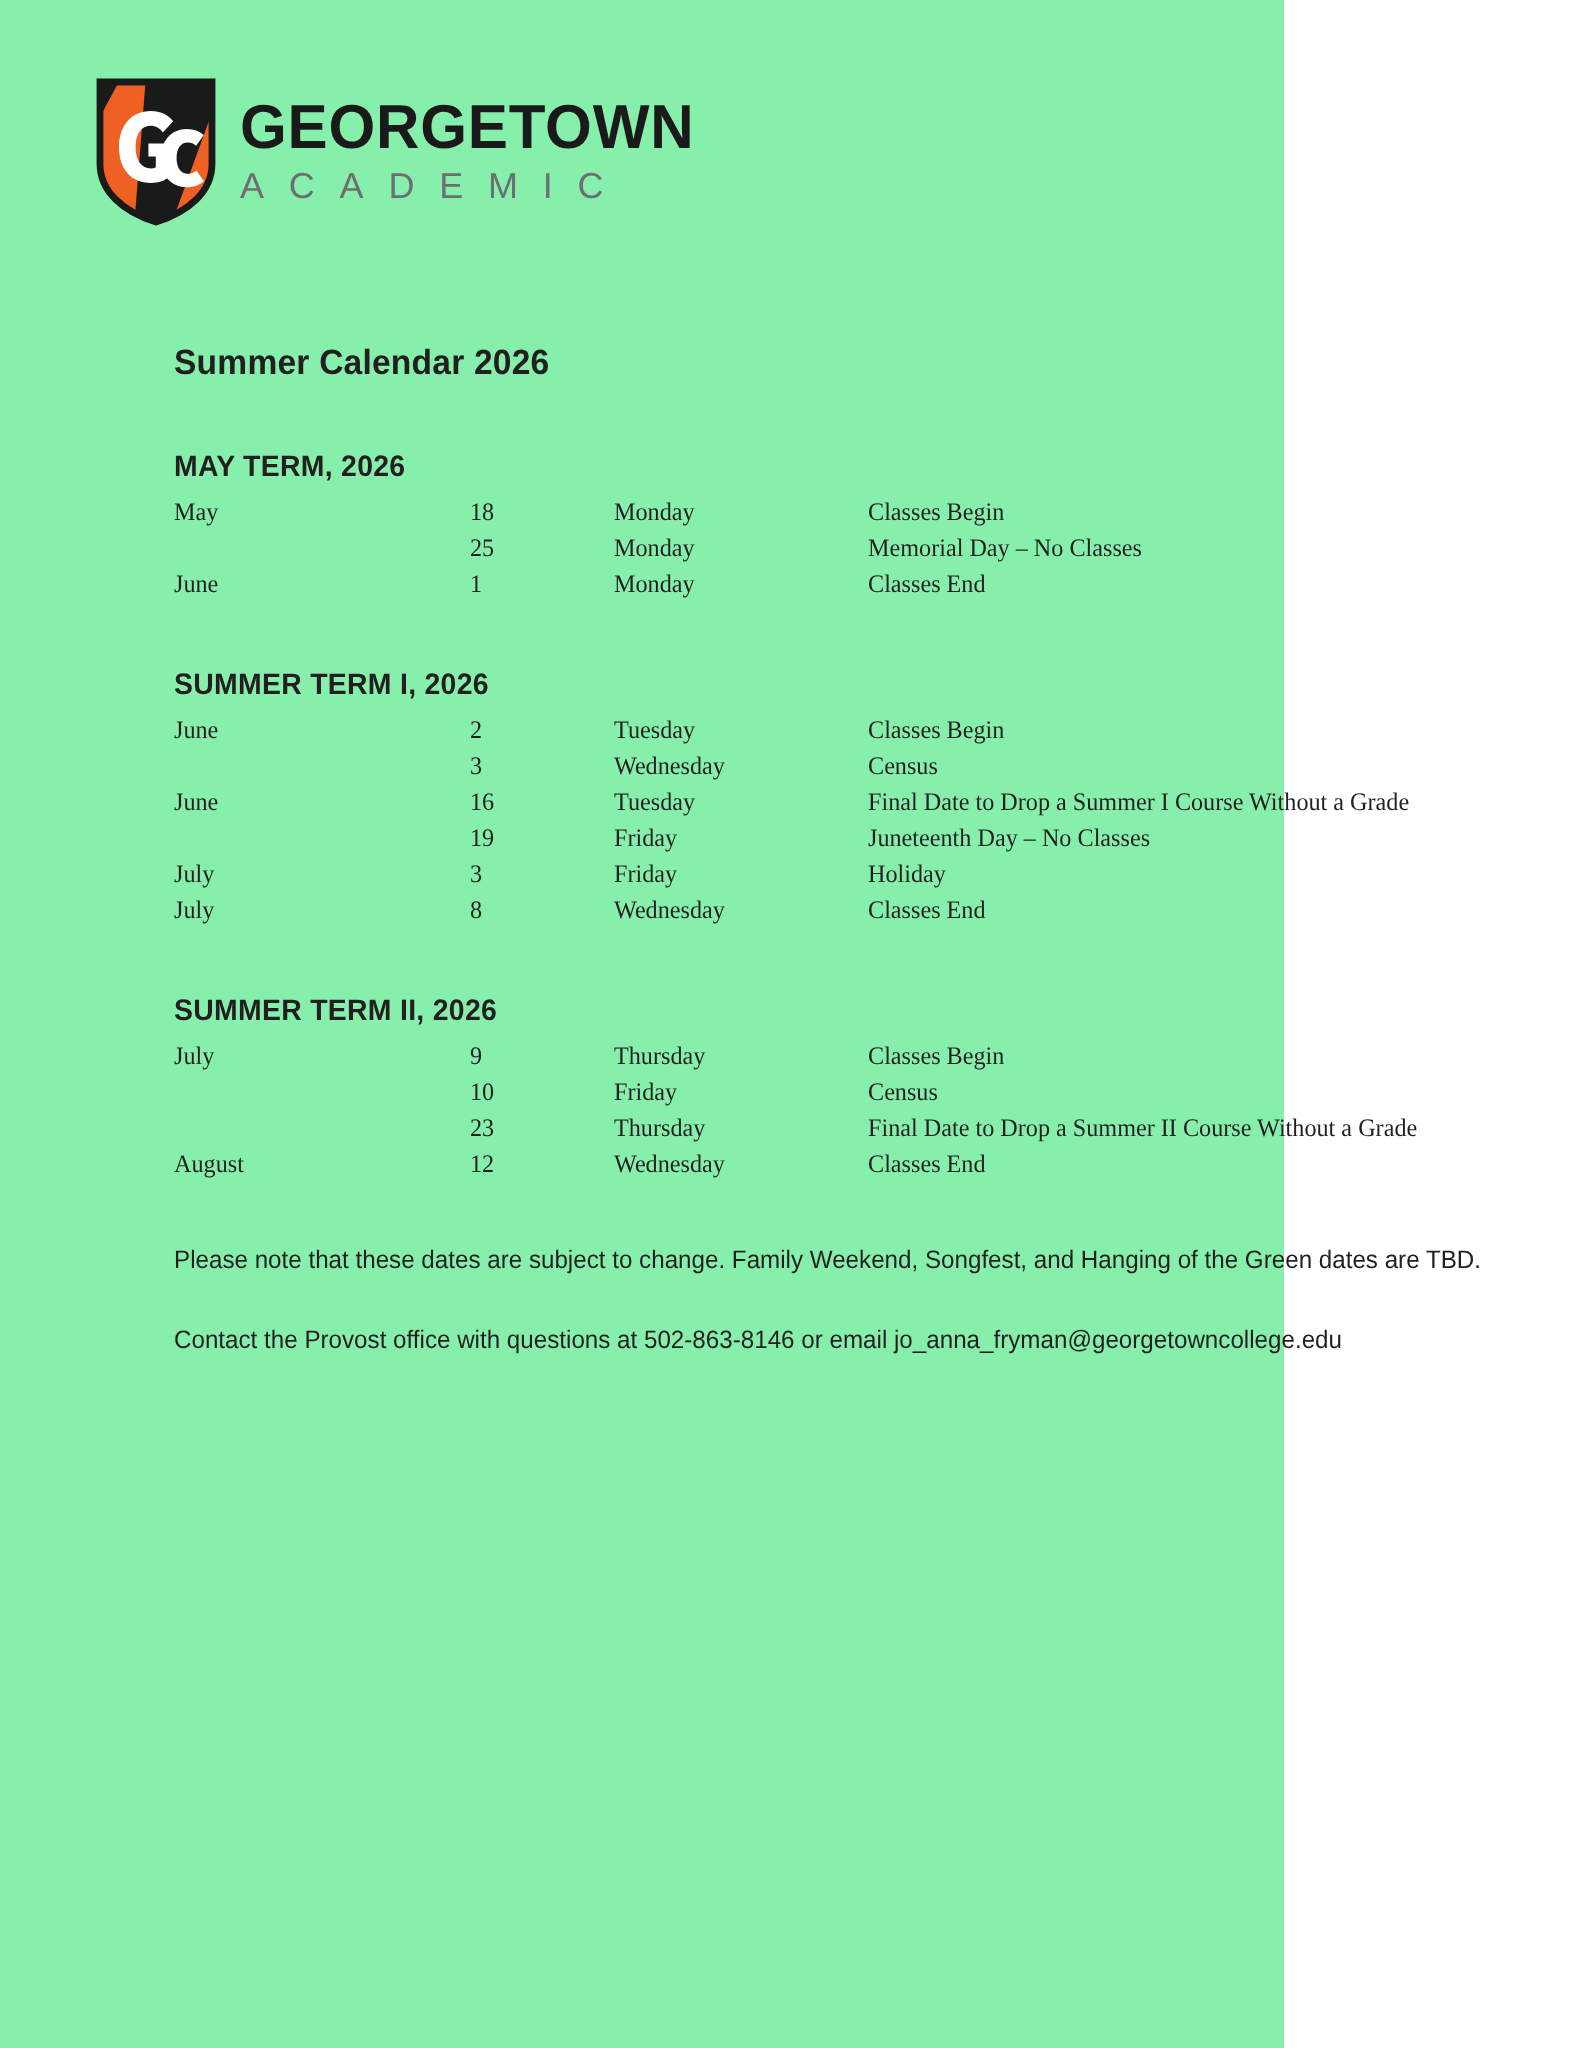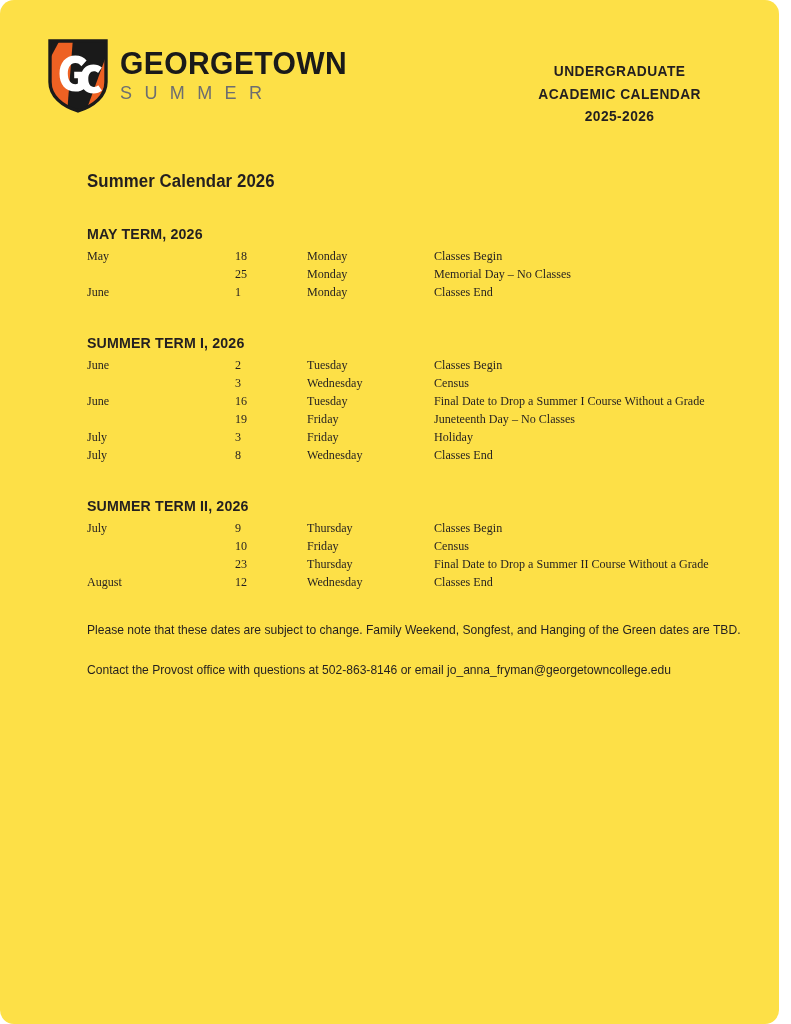--- a/index.html
+++ b/index.html
@@ -11,24 +11,23 @@
     width: 791px;
     height: 1024px;
     position: relative;
     font-family: "Liberation Sans", sans-serif;
     color: #231f20;
     overflow: hidden;
   }
 
   .page {
     position: relative;
-    width: 779px;
+    width: 642px;
     height: 1024px;
-    background: #fde047;
-    border-radius: 14px;
+    background: #86efac;
   }
 
   
   .header {
     position: absolute;
     left: 0;
     top: 0;
     width: 791px;
     height: 150px;
   }
@@ -185,29 +184,24 @@
                      C50 55.6 52.8 54.5 55 52.6 L51.2 47.2 C50 48.3 48.6 48.9 47 48.9
                      C43.3 48.9 41.3 45.8 41.3 41 C41.3 36.3 43.3 33.2 46.9 33.2
                      C48.5 33.2 49.9 33.8 51.1 34.9 L54.9 29.5 C52.7 27.6 49.9 26.5 46.5 26.5 Z"></path>
           </g>
         </g>
         <path d="M3 3 H59 V44 C59 58 47 68 31 73 C15 68 3 58 3 44 Z" fill="none" stroke="#1A1A1A" stroke-width="3.4"></path>
       </svg>
 
       <div class="wordmark">
         <div class="wordmark-main">GEORGETOWN</div>
-        <div class="wordmark-sub">SUMMER</div>
+        <div class="wordmark-sub">ACADEMIC</div>
       </div>
     </div>
 
-    <div class="doc-header">
-      <div>UNDERGRADUATE</div>
-      <div>ACADEMIC CALENDAR</div>
-      <div>2025-2026</div>
-    </div>
 
   </div>
 
   <div class="content">
 
     <div class="page-title">Summer Calendar 2026</div>
 
     <div class="section">
       <div class="section-heading">MAY TERM, 2026</div>
 

